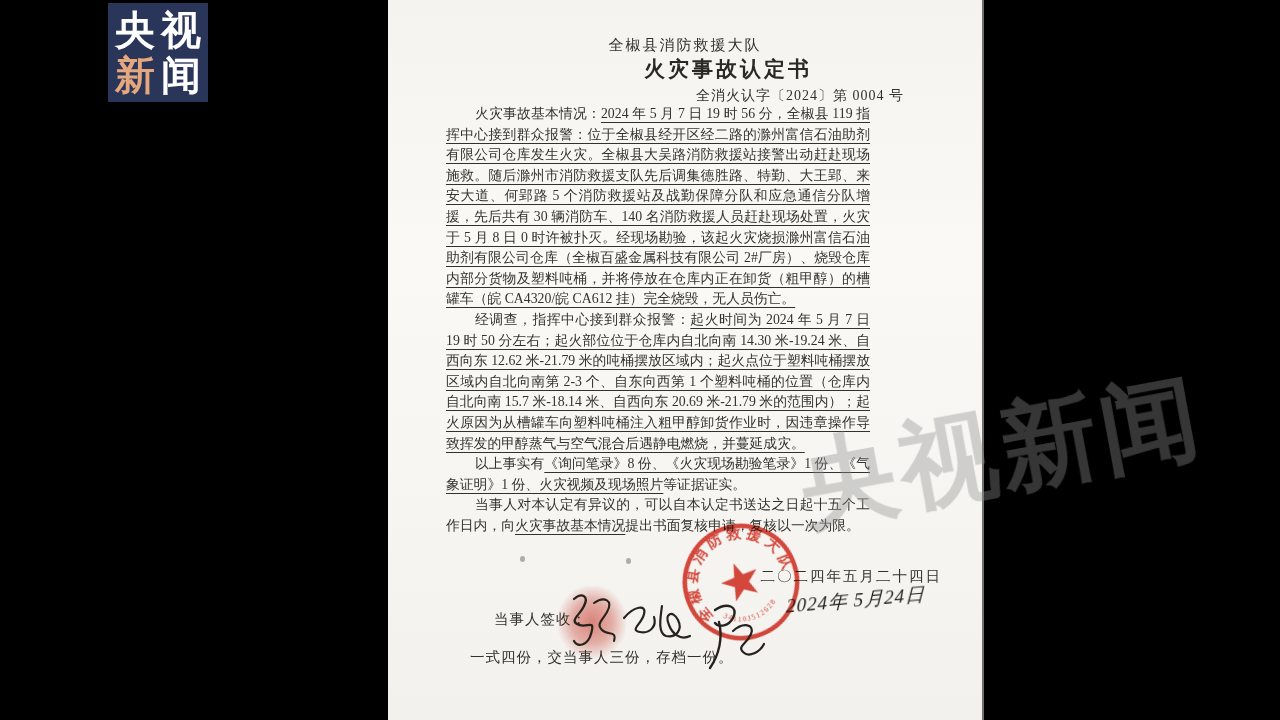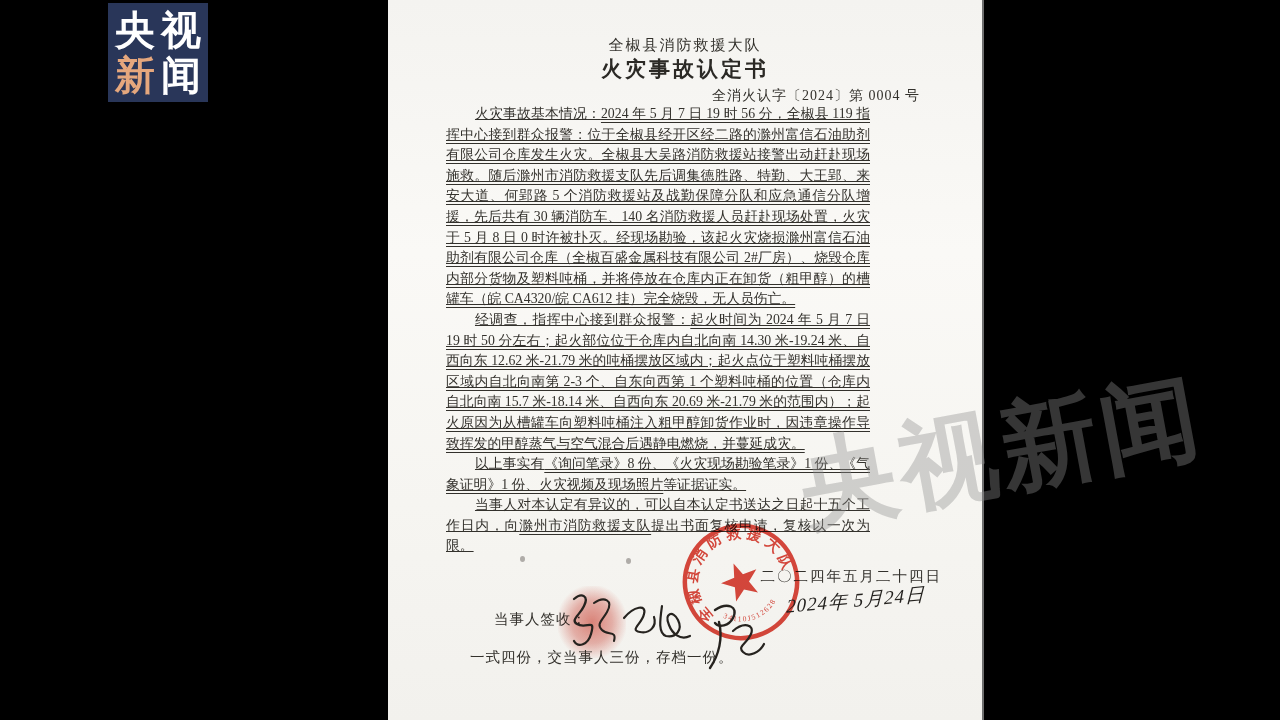--- a/index.html
+++ b/index.html
@@ -12,24 +12,24 @@
         font-family:"Liberation Sans","DejaVu Sans",sans-serif;z-index:5;}
   .logo span{font-size:40px;font-weight:700;color:#fff;line-height:1;}
   .logo span.orange{color:#e5a77d;}
   
   .page{position:absolute;left:372px;top:0;width:596px;height:720px;z-index:1;
         background:linear-gradient(180deg,#f4f3f0 0%,#faf9f6 35%,#f6f5f1 70%,#f2f1ed 100%);
         border-right:2px solid #6f6f6f;box-sizing:border-box;color:#33312c;margin-left:16px;}
   .org{position:absolute;top:36px;left:0;width:100%;text-align:center;font-size:15px;
        letter-spacing:2px;font-weight:500;}
   .title{position:absolute;top:55px;left:0;width:100%;text-align:center;font-size:21px;
-         font-weight:700;letter-spacing:3px;color:#2b2925;}
-  .docno{position:absolute;top:87px;right:62px;font-size:14px;letter-spacing:1px;font-family:Liberation Serif, serif;}
+         font-weight:700;letter-spacing:3px;color:#2b2925;padding-left:43px;}
+  .docno{position:absolute;top:87px;right:78px;font-size:14px;letter-spacing:1px;font-family:Liberation Serif, serif;}
   .body{position:absolute;left:58px;top:104px;width:424px;height:458px;overflow:hidden;
-        font-size:13.8px;line-height:20.6px;text-align:justify;text-decoration:underline;}
+        font-size:13.8px;line-height:20.6px;text-align:justify;}
   .body p{margin:0;text-indent:2.1em;}
   .body .u{text-decoration:underline;text-underline-offset:4px;text-decoration-thickness:1px;}
   .dateline{position:absolute;top:567px;right:40px;font-size:14.5px;letter-spacing:2px;}
   .signrow{position:absolute;left:106px;top:610px;font-size:14.5px;letter-spacing:1px;}
   .copies{position:absolute;left:82px;top:648px;font-size:14.5px;letter-spacing:1px;}
   
   .stamp{position:absolute;left:283px;top:512px;width:140px;height:140px;z-index:3;
          mix-blend-mode:multiply;opacity:.92;transform:rotate(-22deg);}
   .stamp text{font-family:"Liberation Serif","DejaVu Serif",serif;}
   .handdate{position:absolute;left:398px;top:588px;width:130px;z-index:4;font-size:19px;
@@ -62,21 +62,21 @@
 
   <div class="page">
     <div class="org">全椒县消防救援大队</div>
     <div class="title">火灾事故认定书</div>
     <div class="docno">全消火认字〔2024〕第 0004 号</div>
 
     <div class="body">
         <p><span>火灾事故基本情况：</span><span class="u">2024 年 5 月 7 日 19 时 56 分，全椒县 119 指挥中心接到群众报警：位于全椒县经开区经二路的滁州富信石油助剂有限公司仓库发生火灾。全椒县大吴路消防救援站接警出动赶赴现场施救。随后滁州市消防救援支队先后调集德胜路、特勤、大王郢、来安大道、何郢路 5 个消防救援站及战勤保障分队和应急通信分队增援，先后共有 30 辆消防车、140 名消防救援人员赶赴现场处置，火灾于 5 月 8 日 0 时许被扑灭。经现场勘验，该起火灾烧损滁州富信石油助剂有限公司仓库（全椒百盛金属科技有限公司 2#厂房）、烧毁仓库内部分货物及塑料吨桶，并将停放在仓库内正在卸货（粗甲醇）的槽罐车（皖 CA4320/皖 CA612 挂）完全烧毁，无人员伤亡。</span></p>
         <p><span>经调查，指挥中心接到群众报警：</span><span class="u">起火时间为 2024 年 5 月 7 日 19 时 50 分左右；起火部位位于仓库内自北向南 14.30 米-19.24 米、自西向东 12.62 米-21.79 米的吨桶摆放区域内；起火点位于塑料吨桶摆放区域内自北向南第 2-3 个、自东向西第 1 个塑料吨桶的位置（仓库内自北向南 15.7 米-18.14 米、自西向东 20.69 米-21.79 米的范围内）；起火原因为从槽罐车向塑料吨桶注入粗甲醇卸货作业时，因违章操作导致挥发的甲醇蒸气与空气混合后遇静电燃烧，并蔓延成灾。</span></p>
         <p><span>以上事实有</span><span class="u">《询问笔录》8 份、《火灾现场勘验笔录》1 份、《气象证明》1 份、火灾视频及现场照片</span><span>等证据证实。</span></p>
-        <p><span>当事人对本认定有异议的，可以自本认定书送达之日起十五个工作日内，向</span><span class="u">滁州市消防救援支队</span><span>提出书面复核申请，复核以一次为限。</span></p>
+        <p><span>当事人对本认定有异议的，可以自本认定书送达之日起十五个工作日内，向</span><span class="u">火灾事故基本情况</span><span>提出书面复核申请，复核以一次为限。</span></p>
       </div>
 
     <div class="dateline">二〇二四年五月二十四日</div>
     <div class="signrow">当事人签收：</div>
     <div class="copies">一式四份，交当事人三份，存档一份。</div>
 
     <div class="smudge" style="left:132px;top:556px;"></div>
     <div class="smudge" style="left:238px;top:558px;"></div>
     <div class="fingerprint"></div>
 

